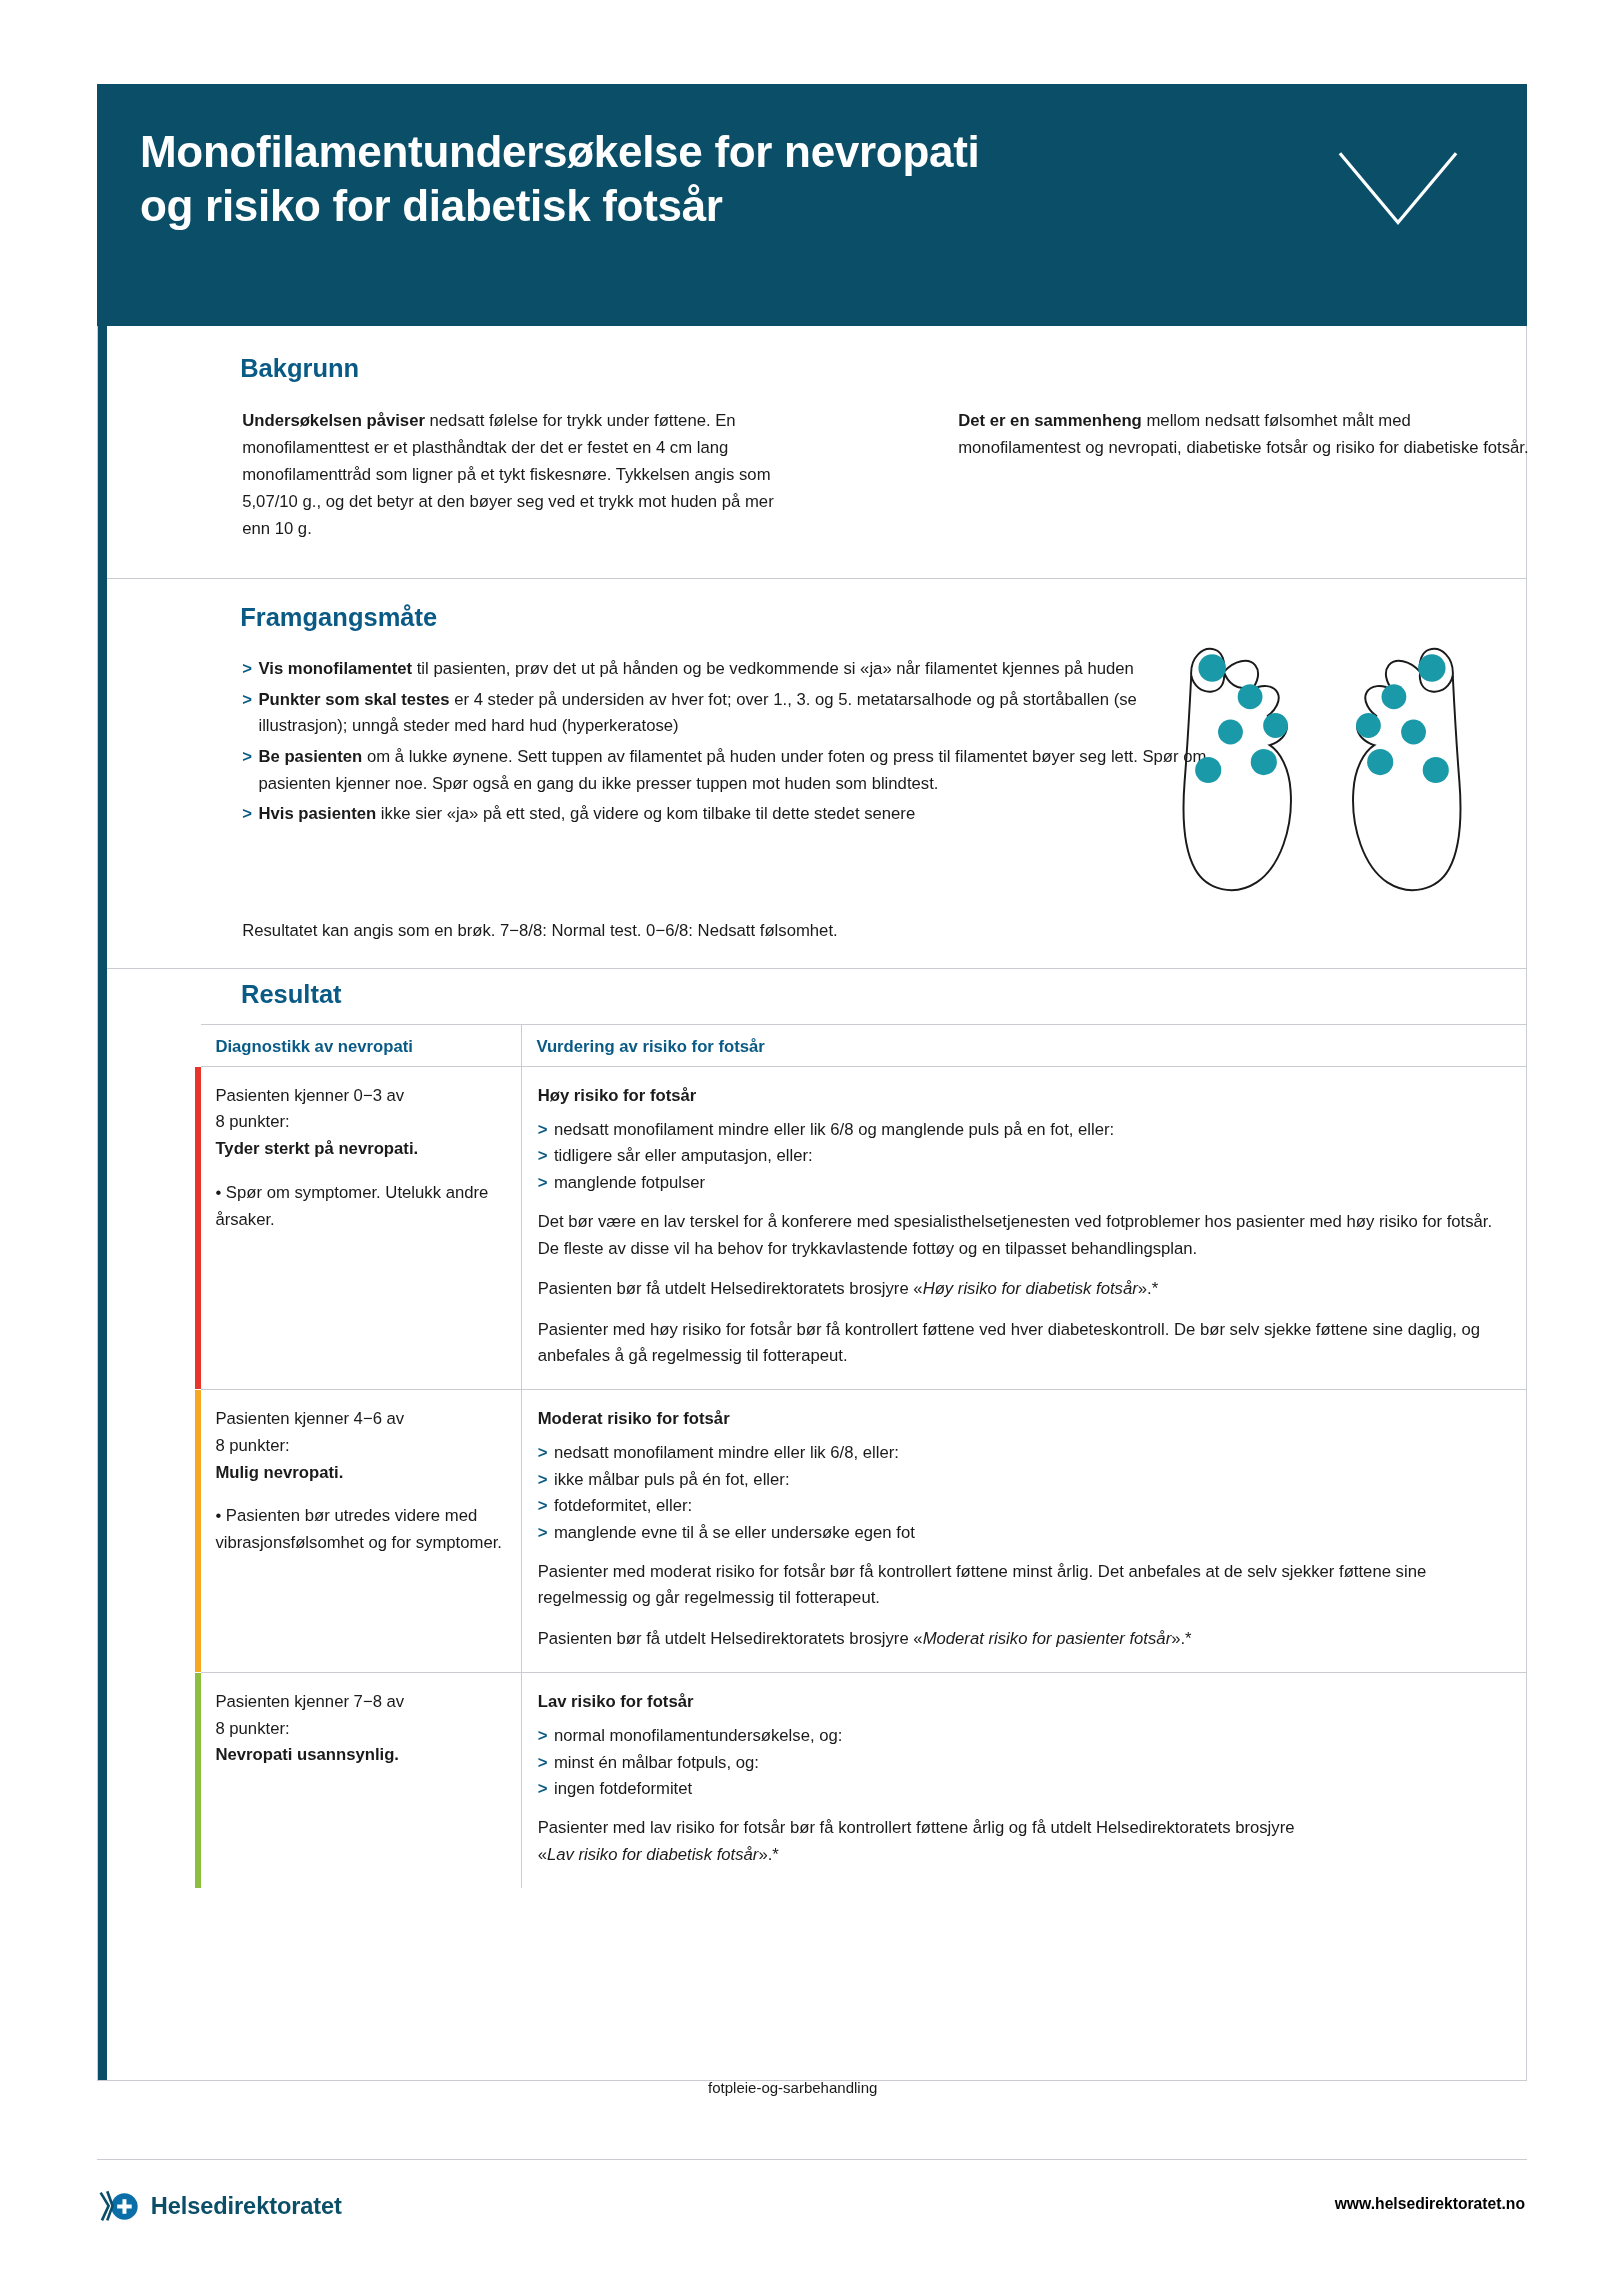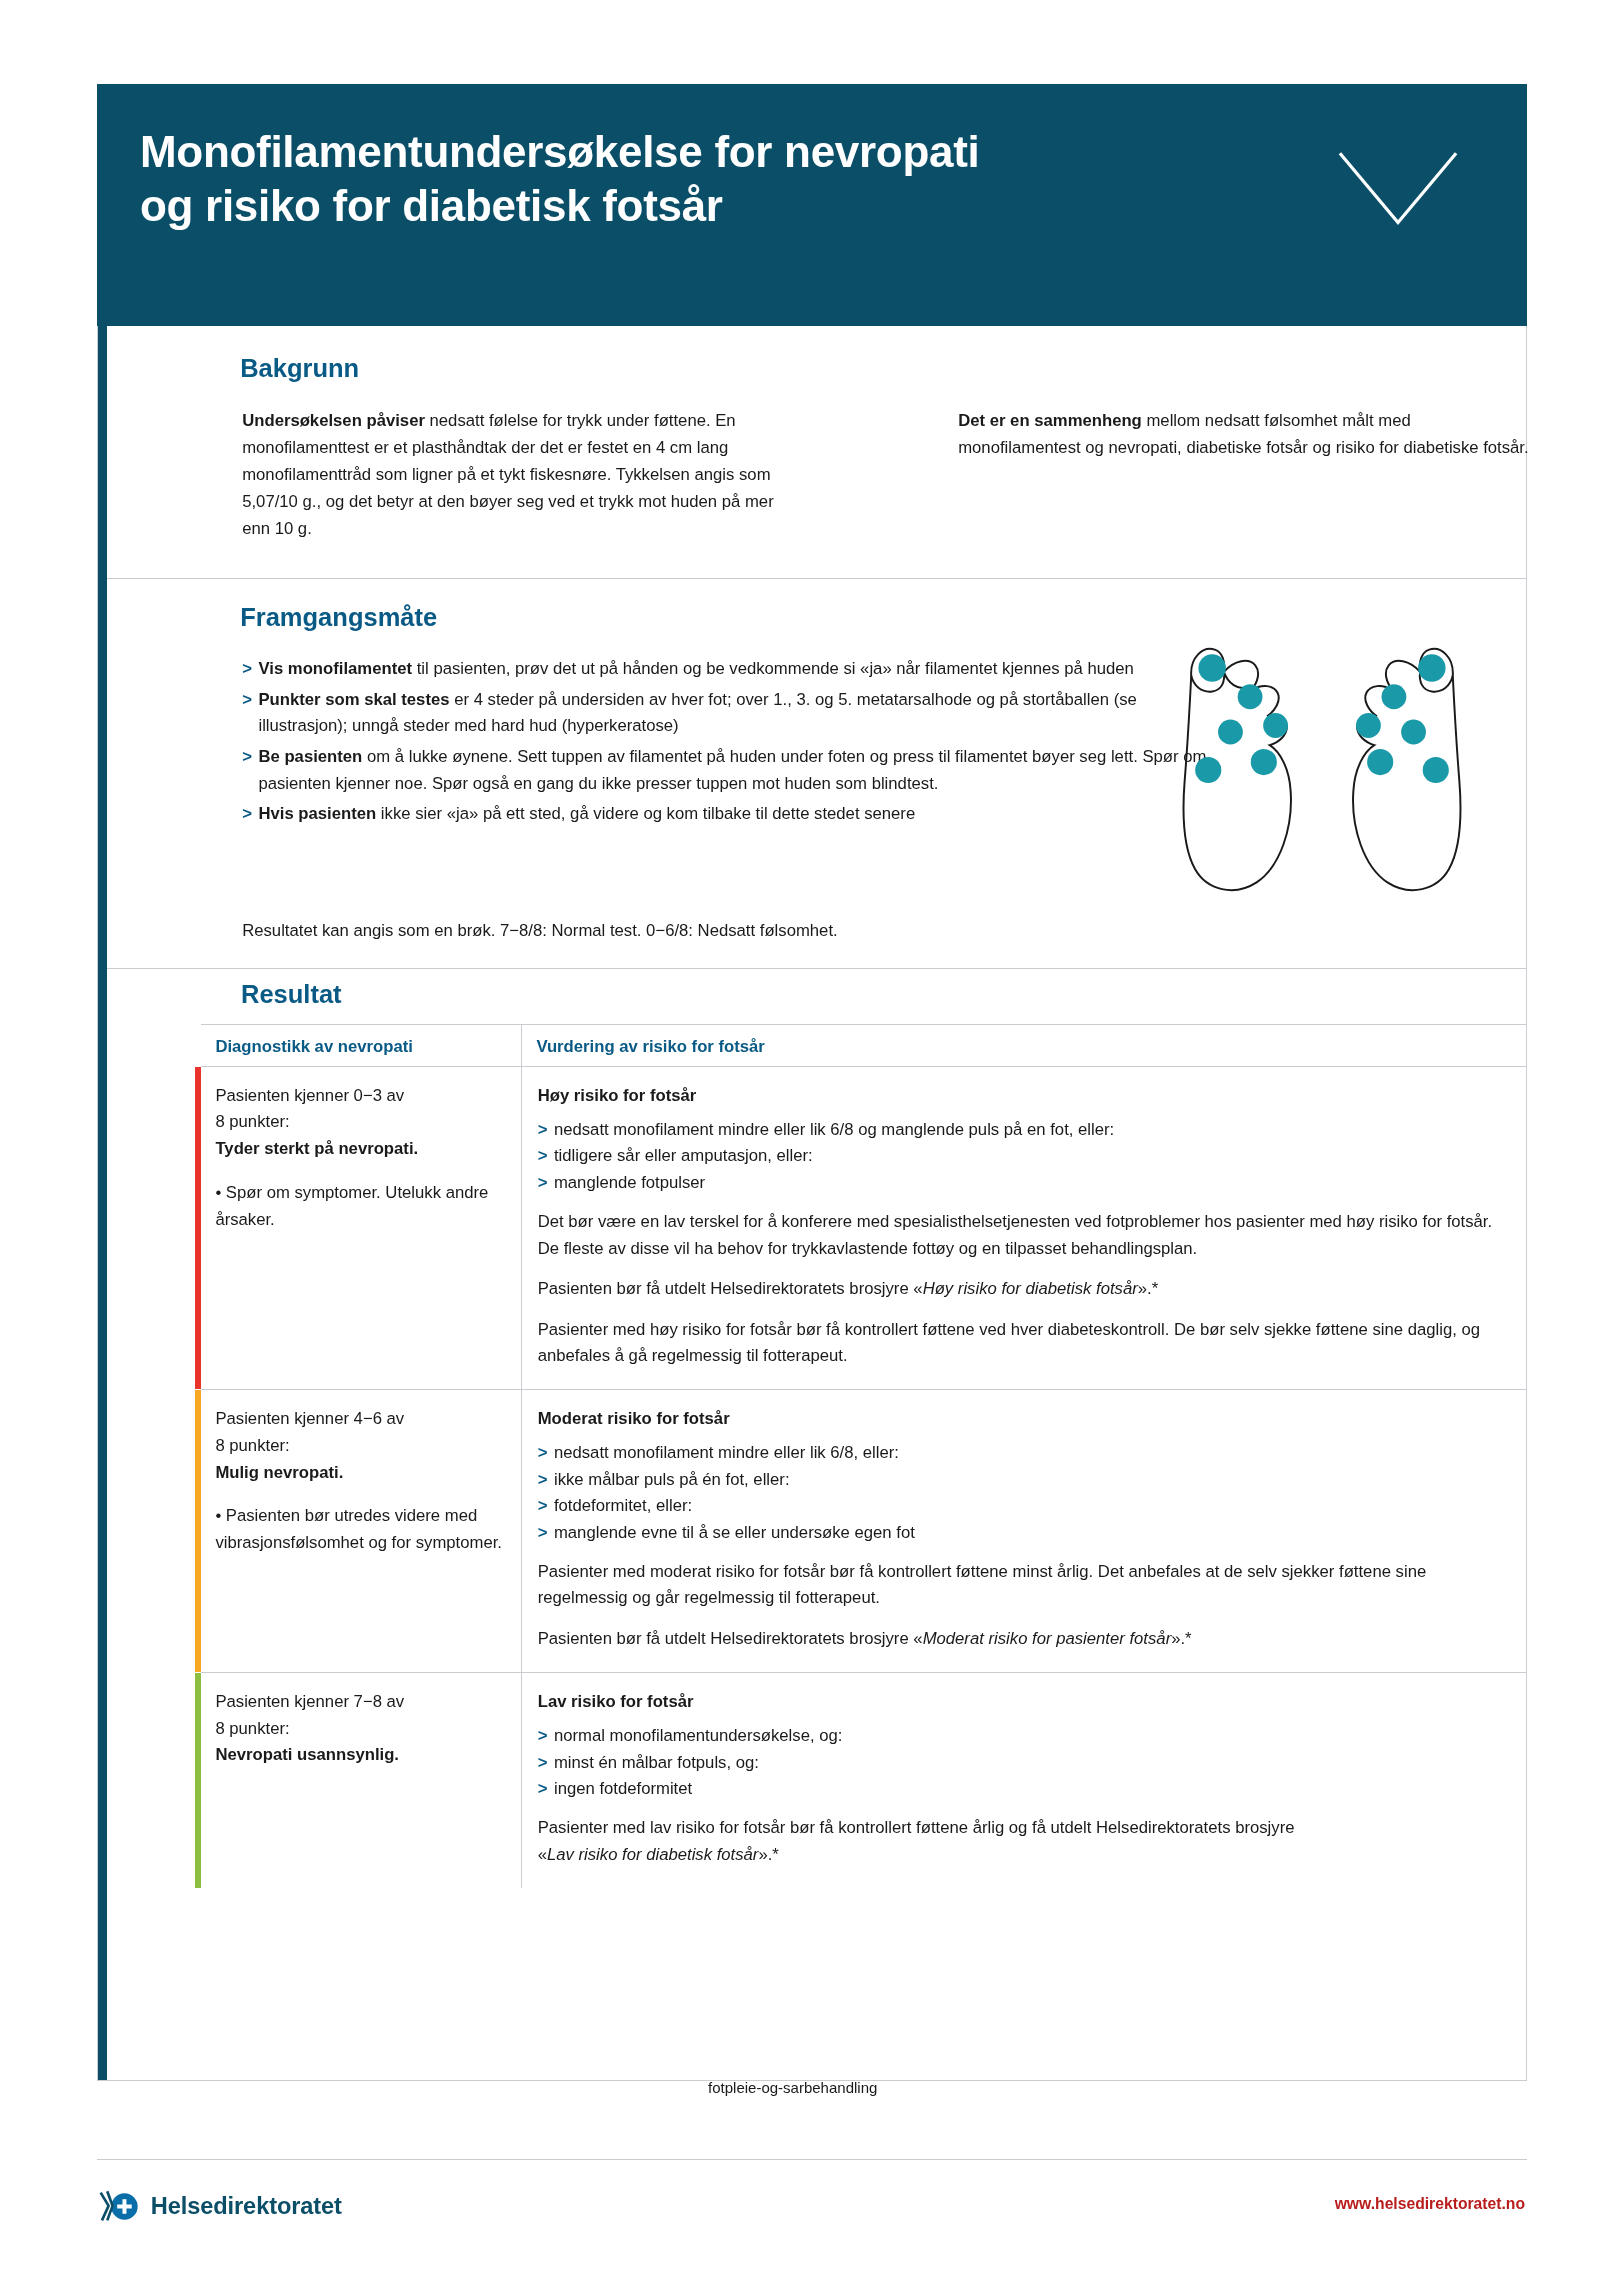--- a/index.html
+++ b/index.html
@@ -209,21 +209,21 @@
     align-items: center;
   }
   .logo-mark { width: 41px; height: 41px; margin-right: 11.8px; }
   .logo-text { font-size: 23.6px; font-weight: bold; color: #0a4e68; letter-spacing: -0.1px; }
   .site-url {
     position: absolute;
     right: 98px;
     top: 2195px;
     font-size: 15.7px;
     font-weight: bold;
-    color: #b91c1c;
+    color: #000000;
   }
 
   em { font-style: italic; }
   b, strong { font-weight: bold; }
 </style>
 </head>
 <body>
 
 <div class="page">
 

